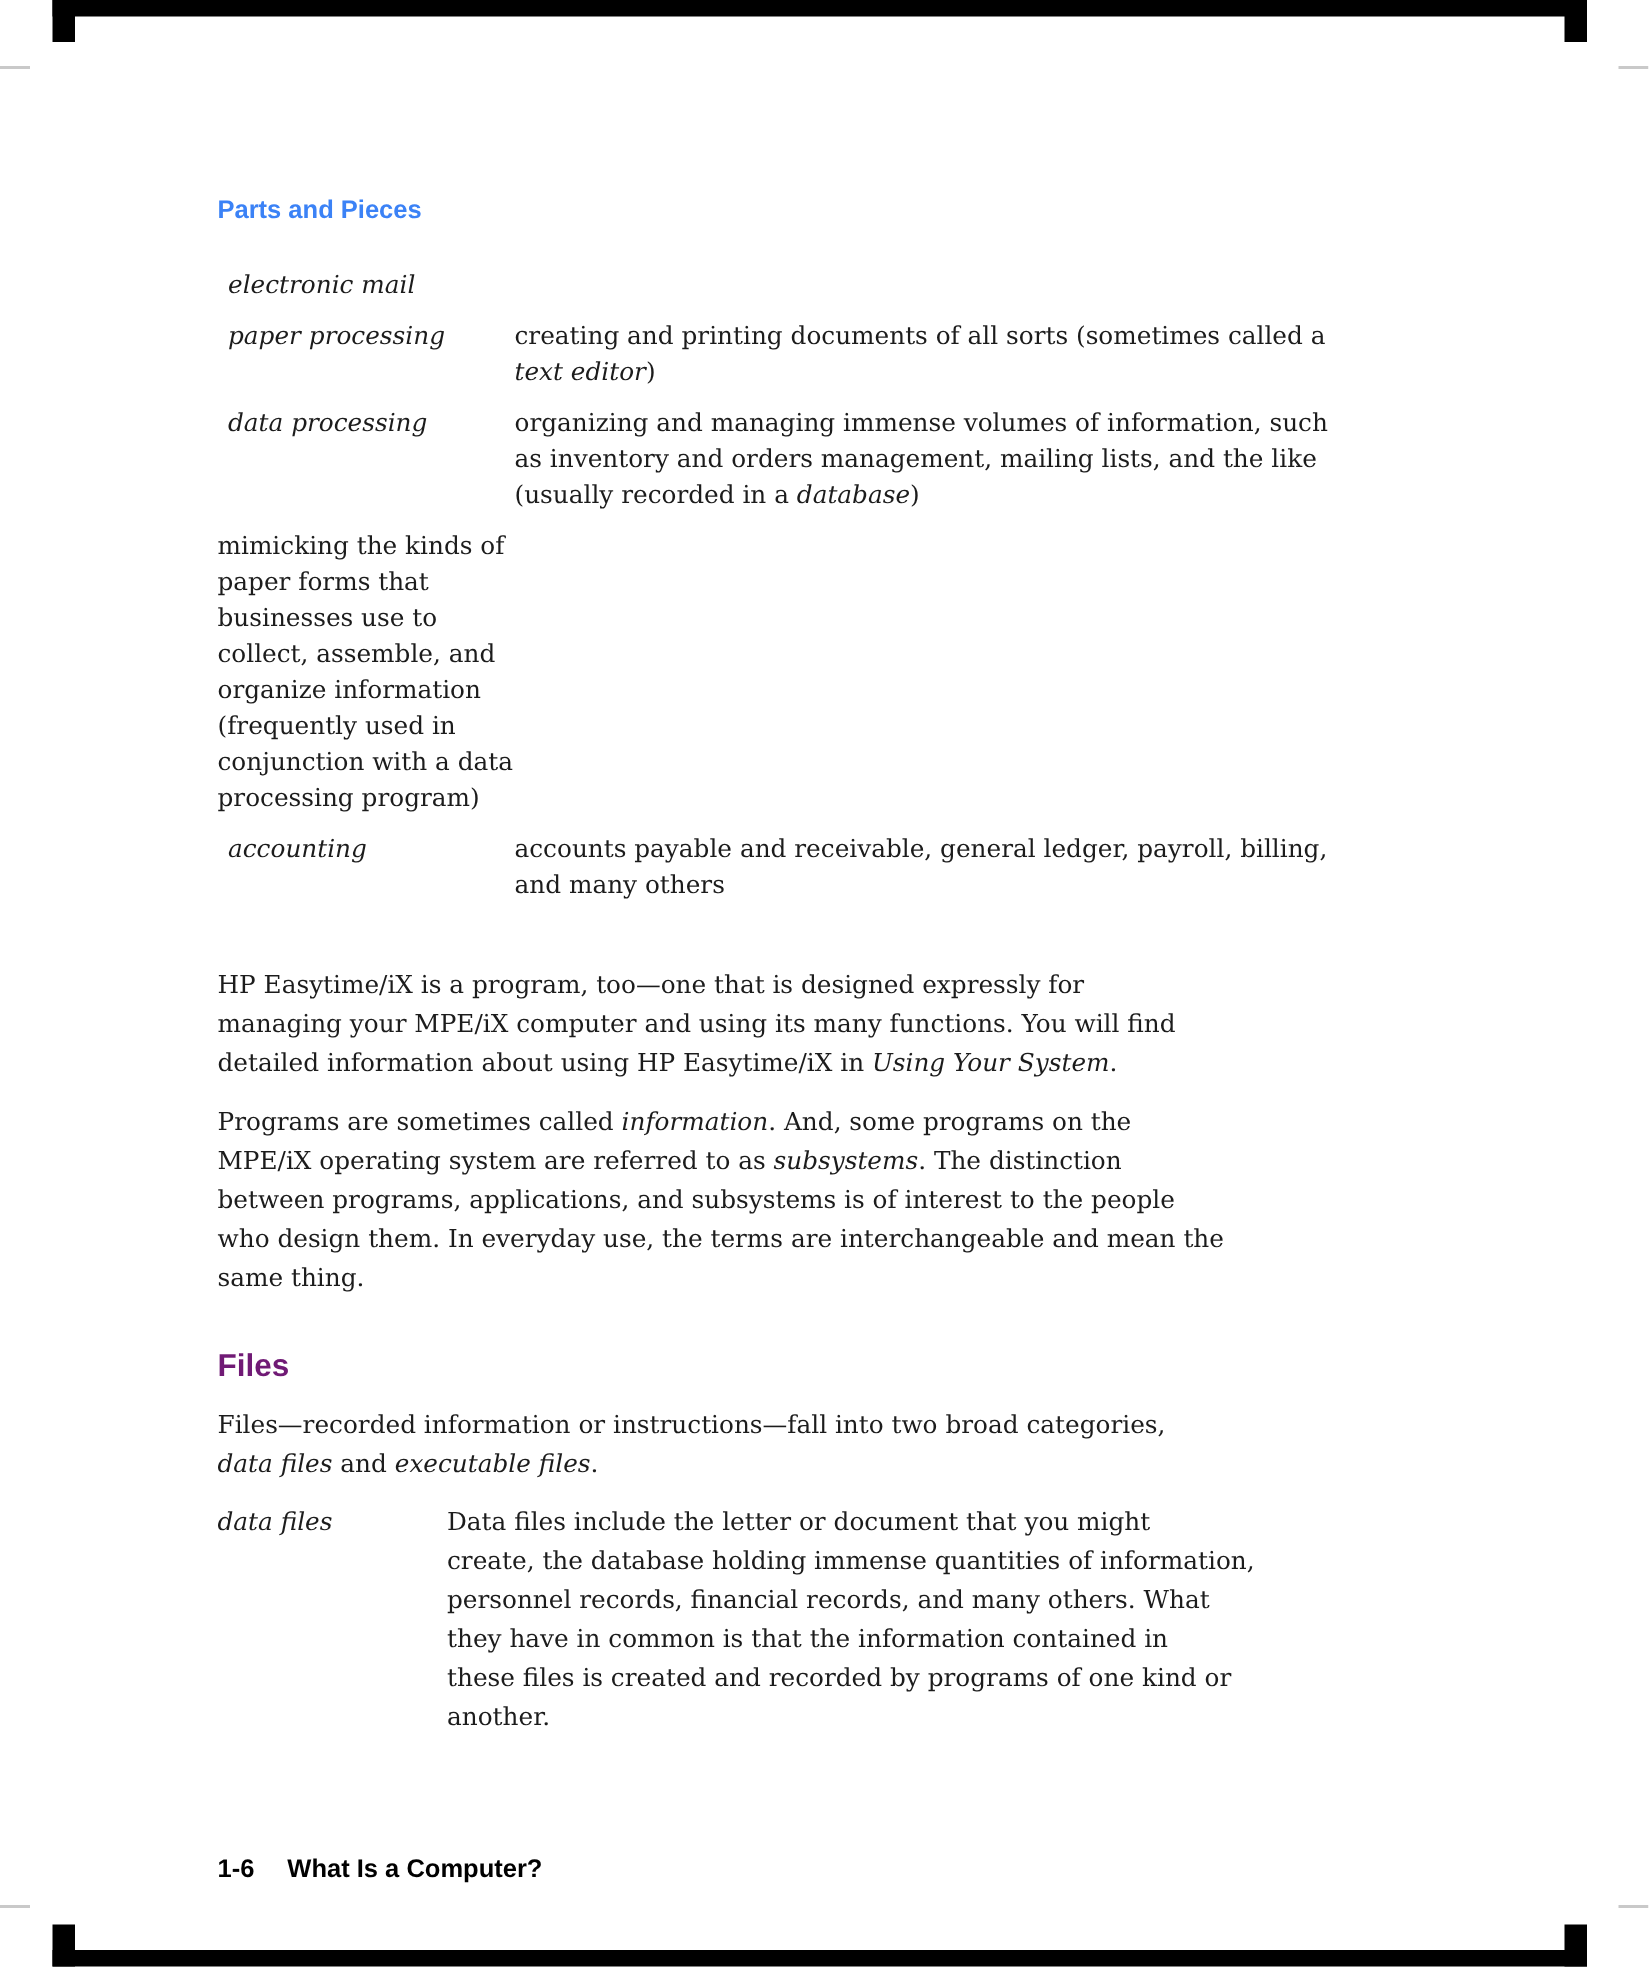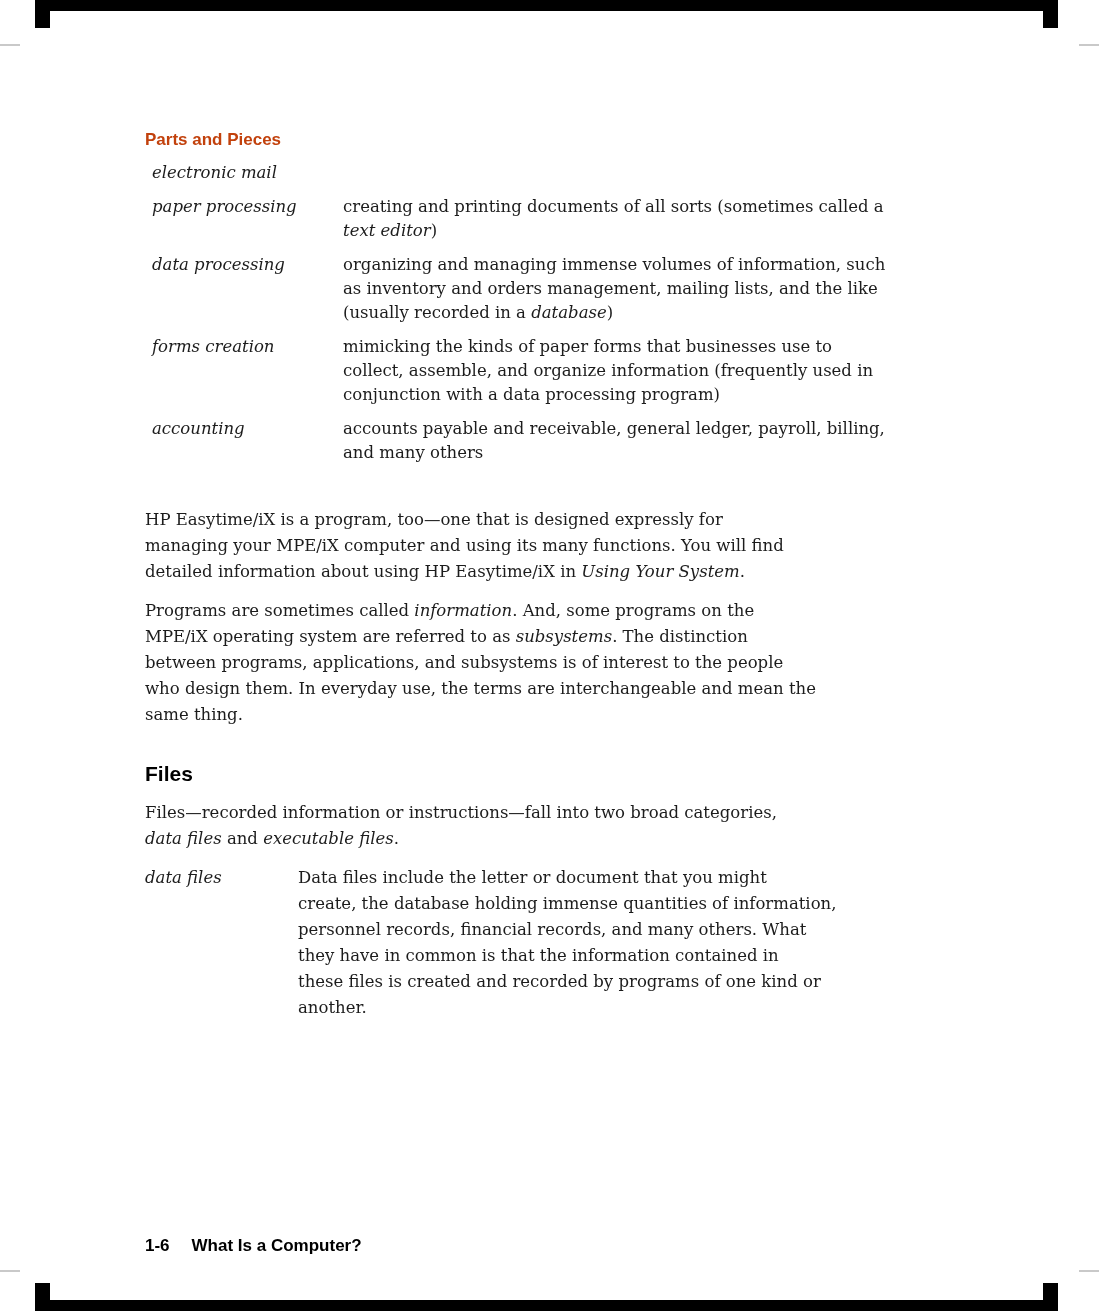--- a/index.html
+++ b/index.html
@@ -15,22 +15,22 @@
   
   .mark { position: absolute; background: #000; }
   .tick { position: absolute; background: #c9c9c9; }
 
   .content { position: absolute; left: 145px; top: 130px; width: 820px; }
 
   .section-title {
     font-family: "Liberation Sans", sans-serif;
     font-weight: 700;
     font-size: 17px;
-    color: #c2410c;
-    margin-bottom: 11px;
+    color: #3b82f6;
+    margin-bottom: 28px;
   }
 
   .def-row { display: grid; grid-template-columns: 198px 1fr; margin-bottom: 10px; }
   .def-row .term {
     font-style: italic;
     font-size: 16.5px;
     line-height: 24px;
     padding-left: 7px;
   }
   .def-row .desc {
@@ -46,21 +46,21 @@
     font-size: 16.5px;
     line-height: 26px;
     white-space: pre-wrap;
     margin-bottom: 13px;
   }
 
   .files-heading {
     font-family: "Liberation Sans", sans-serif;
     font-weight: 700;
     font-size: 21px;
-    color: #000000;
+    color: #701a75;
     margin-top: 34px;
     margin-bottom: 14px;
   }
 
   .files-row { display: grid; grid-template-columns: 153px 1fr; margin-top: 13px; }
   .files-row .term {
     font-style: italic;
     font-size: 16.5px;
     line-height: 26px;
   }
@@ -111,21 +111,20 @@
       <div class="desc"><span>creating and printing documents of all sorts (sometimes called a
 </span><span class="it">text editor</span><span>)</span></div>
     </div>
     <div class="def-row">
       <div class="term">data processing</div>
       <div class="desc"><span>organizing and managing immense volumes of information, such
 as inventory and orders management, mailing lists, and the like
 (usually recorded in a </span><span class="it">database</span><span>)</span></div>
     </div>
     <div class="def-row">
-      <div class="term">forms creation</div>
       <div class="desc"><span>mimicking the kinds of paper forms that businesses use to
 collect, assemble, and organize information (frequently used in
 conjunction with a data processing program)</span></div>
     </div>
     <div class="def-row">
       <div class="term">accounting</div>
       <div class="desc"><span>accounts payable and receivable, general ledger, payroll, billing,
 and many others</span></div>
     </div>
   </div>

